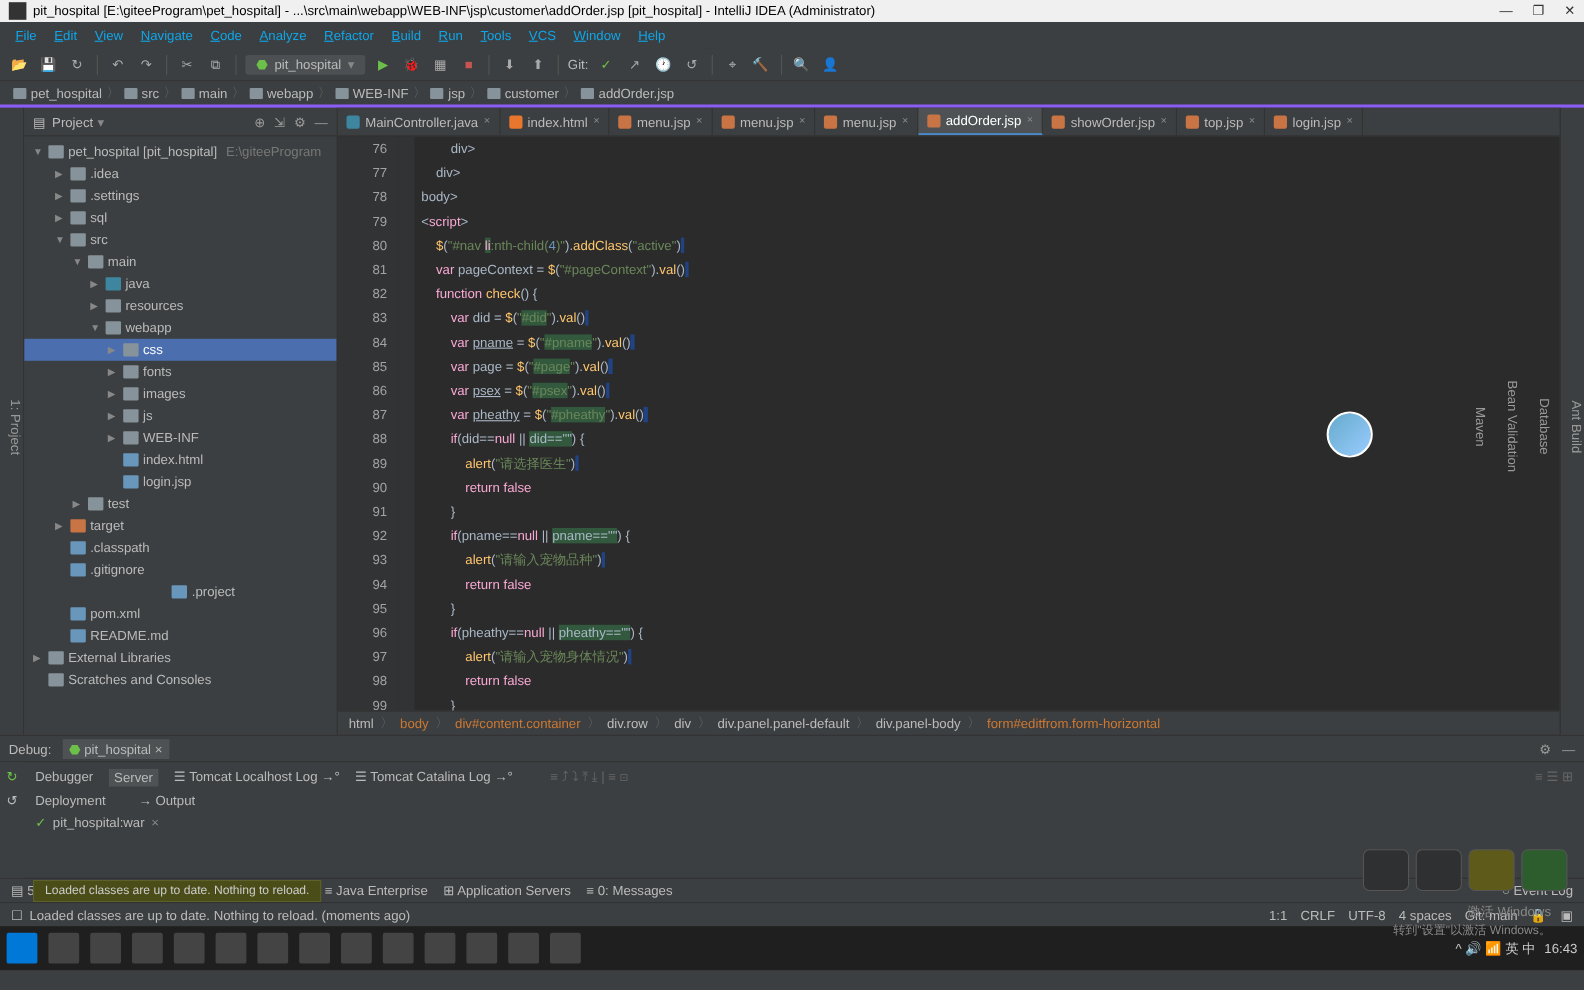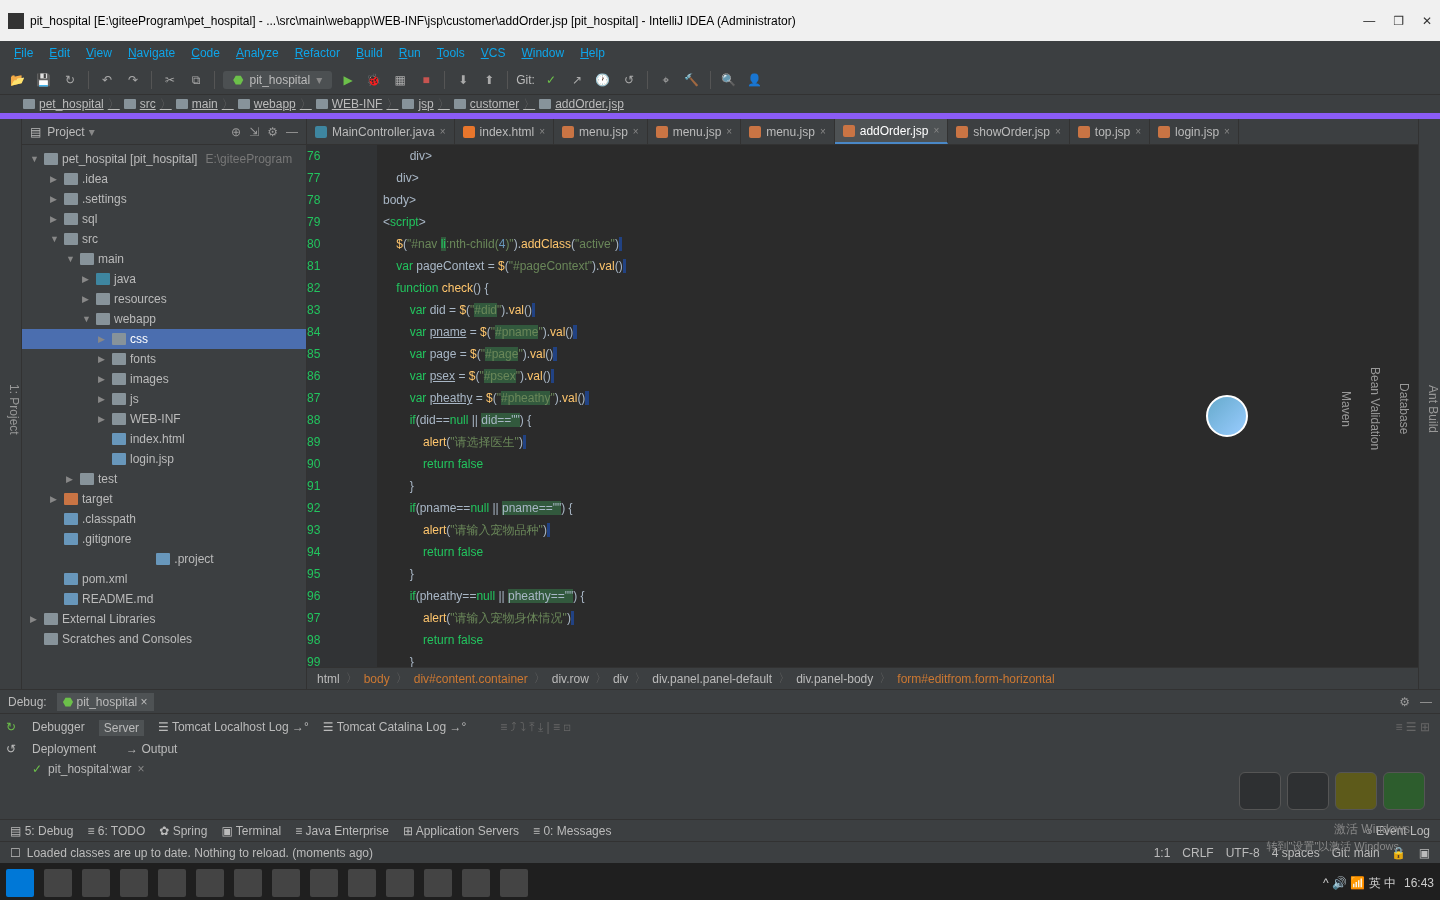--- a/index.html
+++ b/index.html
@@ -1,27 +1,27 @@
 <!DOCTYPE html>
 <html><head>
 <meta charset="utf-8">
 <style>
 * { margin: 0; padding: 0; box-sizing: border-box; font-family: "Segoe UI", sans-serif; font-size: 12px; }
 body { background: #3c3f41; color: #bbb; width: 1440px; height: 900px; overflow: hidden; }
-.titlebar { height: 41px; background: #f0f0f0; color: #000; display: flex; align-items: center; padding: 0 8px; }
+.titlebar { height: 20px; background: #f0f0f0; color: #000; display: flex; align-items: center; padding: 0 8px; }
 .titlebar .icon { width: 16px; height: 16px; background: #333; margin-right: 6px; }
 .titlebar-buttons { margin-left: auto; display: flex; gap: 18px; color: #333; font-size: 14px; }
 .menubar { height: 24px; background: #3c3f41; display: flex; gap: 4px; padding: 0 8px; align-items: center; }
 .menubar span { padding: 2px 6px; color: #0ea5e9; cursor: pointer; }
 .menubar span u { text-decoration: underline; }
 .toolbar { height: 30px; background: #3c3f41; border-bottom: 1px solid #323232; display: flex; align-items: center; padding: 0 8px; gap: 6px; }
 .tb-btn { width: 20px; height: 20px; display: flex; align-items: center; justify-content: center; color: #aaa; cursor: pointer; }
 .tb-sep { width: 1px; height: 18px; background: #555; margin: 0 2px; }
 .runconfig { background: #4c5052; padding: 2px 10px; border-radius: 3px; display: flex; align-items: center; gap: 6px; }
-.navbar { height: 24px; background: #3c3f41; border-bottom: 6px solid #8b5cf6; display: flex; align-items: center; padding: 0 23px; gap: 4px; font-size: 11px; text-decoration: underline; }
+.navbar { height: 24px; background: #3c3f41; border-bottom: 3px solid #8b5cf6; display: flex; align-items: center; padding: 0 12px; gap: 4px; font-size: 11px; }
 .nav-item { display: flex; align-items: center; gap: 4px; color: #bbb; }
 .nav-sep { color: #666; }
 .folder-icon { width: 12px; height: 10px; background: #87939a; border-radius: 1px; }
 .main-area { display: flex; height: 570px; }
 .left-gutter { width: 22px; background: #3c3f41; border-right: 1px solid #323232; writing-mode: vertical-rl; text-align: center; font-size: 11px; color: #999; display: flex; flex-direction: column; gap: 20px; padding-top: 10px; }
 .project-panel { width: 285px; background: #3c3f41; border-right: 1px solid #323232; display: flex; flex-direction: column; }
 .proj-header { height: 26px; display: flex; align-items: center; padding: 0 8px; border-bottom: 1px solid #323232; }
 .proj-header-icons { margin-left: auto; display: flex; gap: 8px; color: #999; }
 .tree { flex: 1; overflow: auto; padding: 4px 0; }
 .tree-item { display: flex; align-items: center; height: 20px; gap: 4px; padding-left: 8px; cursor: pointer; white-space: nowrap; }
@@ -34,24 +34,24 @@
 .file-icon { background: #6897bb; border-radius: 1px; width: 12px; height: 14px; }
 .editor-area { flex: 1; background: #2b2b2b; display: flex; flex-direction: column; }
 .editor-tabs { height: 26px; background: #3c3f41; display: flex; border-bottom: 1px solid #323232; overflow: hidden; }
 .etab { padding: 0 8px; display: flex; align-items: center; gap: 5px; border-right: 1px solid #323232; color: #bbb; cursor: pointer; white-space: nowrap; }
 .etab.active { background: #4e5254; color: #fff; border-bottom: 2px solid #4a88c7; }
 .etab .close { color: #888; font-size: 10px; }
 .tab-icon { width: 12px; height: 12px; background: #c97444; border-radius: 2px; }
 .tab-icon.java { background: #3e86a0; }
 .tab-icon.html { background: #e8762c; }
 .editor-body { flex: 1; display: flex; overflow: hidden; font-family: 'Consolas', monospace; font-size: 13px; line-height: 22px; }
-.gutter { width: 55px; background: #313335; text-align: left; padding-right: 10px; color: #22c55e; }
+.gutter { width: 55px; background: #313335; text-align: right; padding-right: 10px; color: #a3a3a3; }
 .fold-gutter { width: 15px; background: #313335; color: #666; }
 .code { flex: 1; padding-left: 6px; white-space: pre; color: #a9b7c6; overflow: hidden; position: relative; }
-.k { color: #22c55e; } .s { color: #6a8759; } .n { color: #6897bb; } .fn { color: #ffc66d; } .hi { background: #32593d; }
+.k { color: #f9a8d4; } .s { color: #6a8759; } .n { color: #6897bb; } .fn { color: #ffc66d; } .hi { background: #32593d; }
 .hi2 { background: #214283; }
 .breadcrumb-bar { height: 22px; background: #3c3f41; border-top: 1px solid #323232; display: flex; align-items: center; padding: 0 10px; gap: 6px; font-size: 11px; }
 .bc-item { color: #bbb; }
 .bc-item.orange { color: #cc7832; }
 .bc-sep { color: #666; }
 .right-gutter { width: 22px; background: #3c3f41; border-left: 1px solid #323232; writing-mode: vertical-rl; font-size: 11px; color: #999; display: flex; flex-direction: column; gap: 15px; padding-top: 10px; text-align: center; }
 .debug-panel { height: 130px; background: #3c3f41; border-top: 1px solid #323232; display: flex; flex-direction: column; }
 .debug-tabs { height: 24px; display: flex; align-items: center; padding: 0 8px; gap: 10px; border-bottom: 1px solid #323232; }
 .debug-tab { padding: 2px 6px; color: #bbb; }
 .debug-tab.active { background: #4e5254; }
@@ -400,20 +400,21 @@
       </div>
       <div style="display:flex;gap:30px;font-size:11px">
         <span>Deployment</span>
         <span>→ <span>Output</span></span>
       </div>
       <div style="color:#bbb;font-size:11px;display:flex;gap:6px">
         <span style="color:#6cc04a">✓</span>
         <span>pit_hospital:war</span>
         <span style="color:#888">×</span>
       </div>
+      <div class="message-bubble">Loaded classes are up to date. Nothing to reload.</div>
     </div>
   </div>
 </div>
 
 <div class="bottom-statusbar">
   <span>▤ <span>5: Debug</span></span>
   <span>≡ <span>6: TODO</span></span>
   <span>✿ <span>Spring</span></span>
   <span>▣ <span>Terminal</span></span>
   <span>≡ <span>Java Enterprise</span></span>

